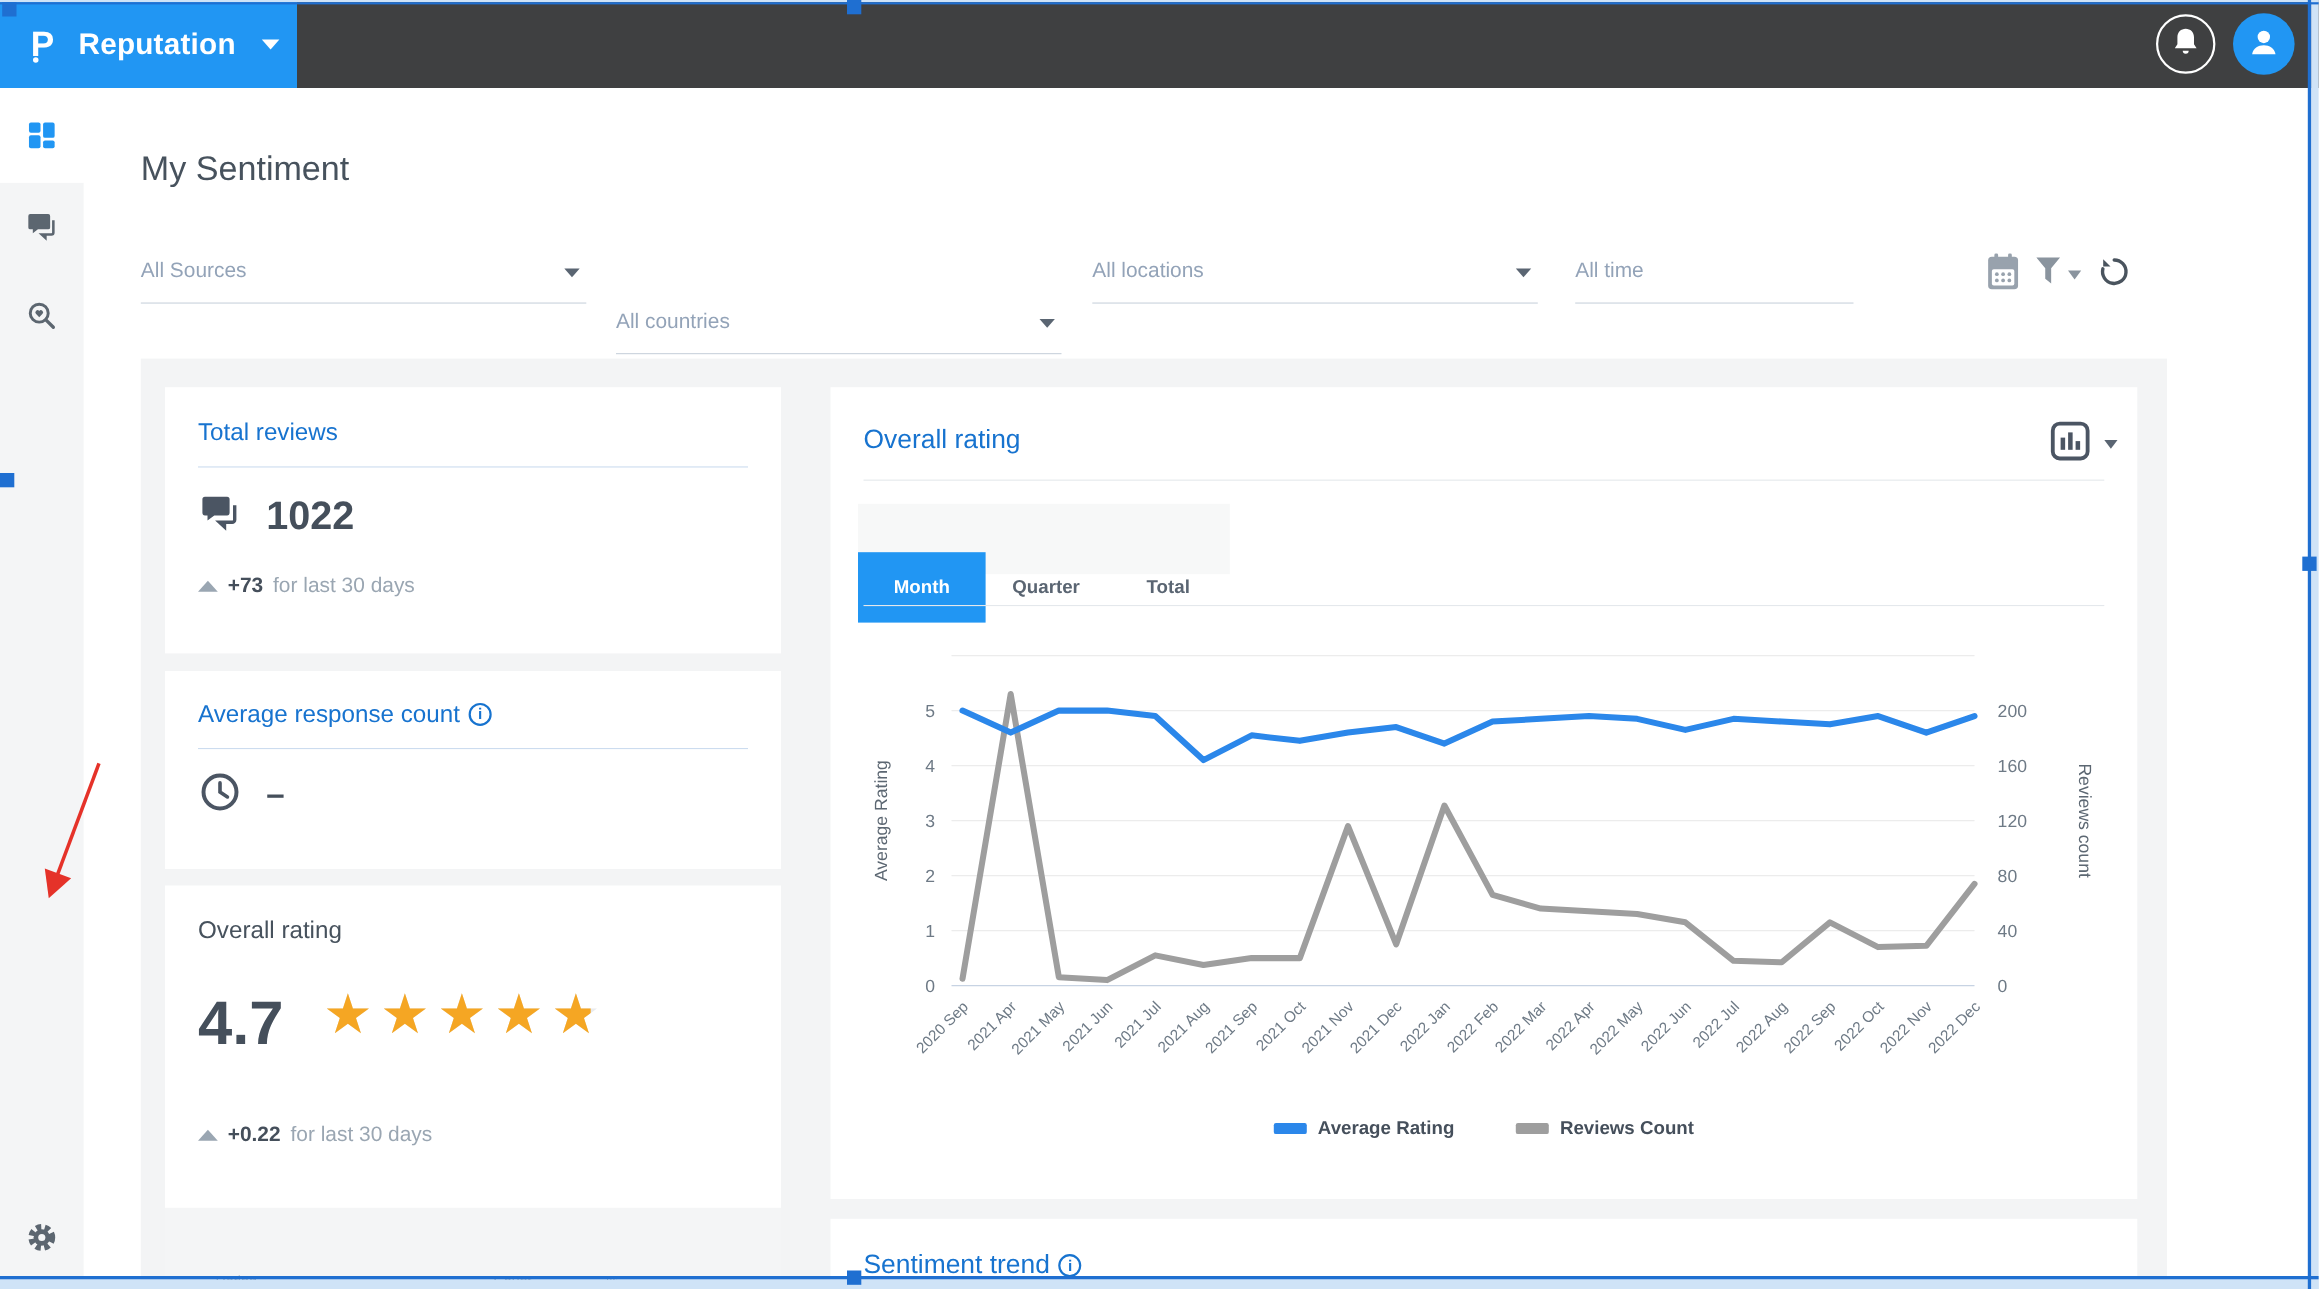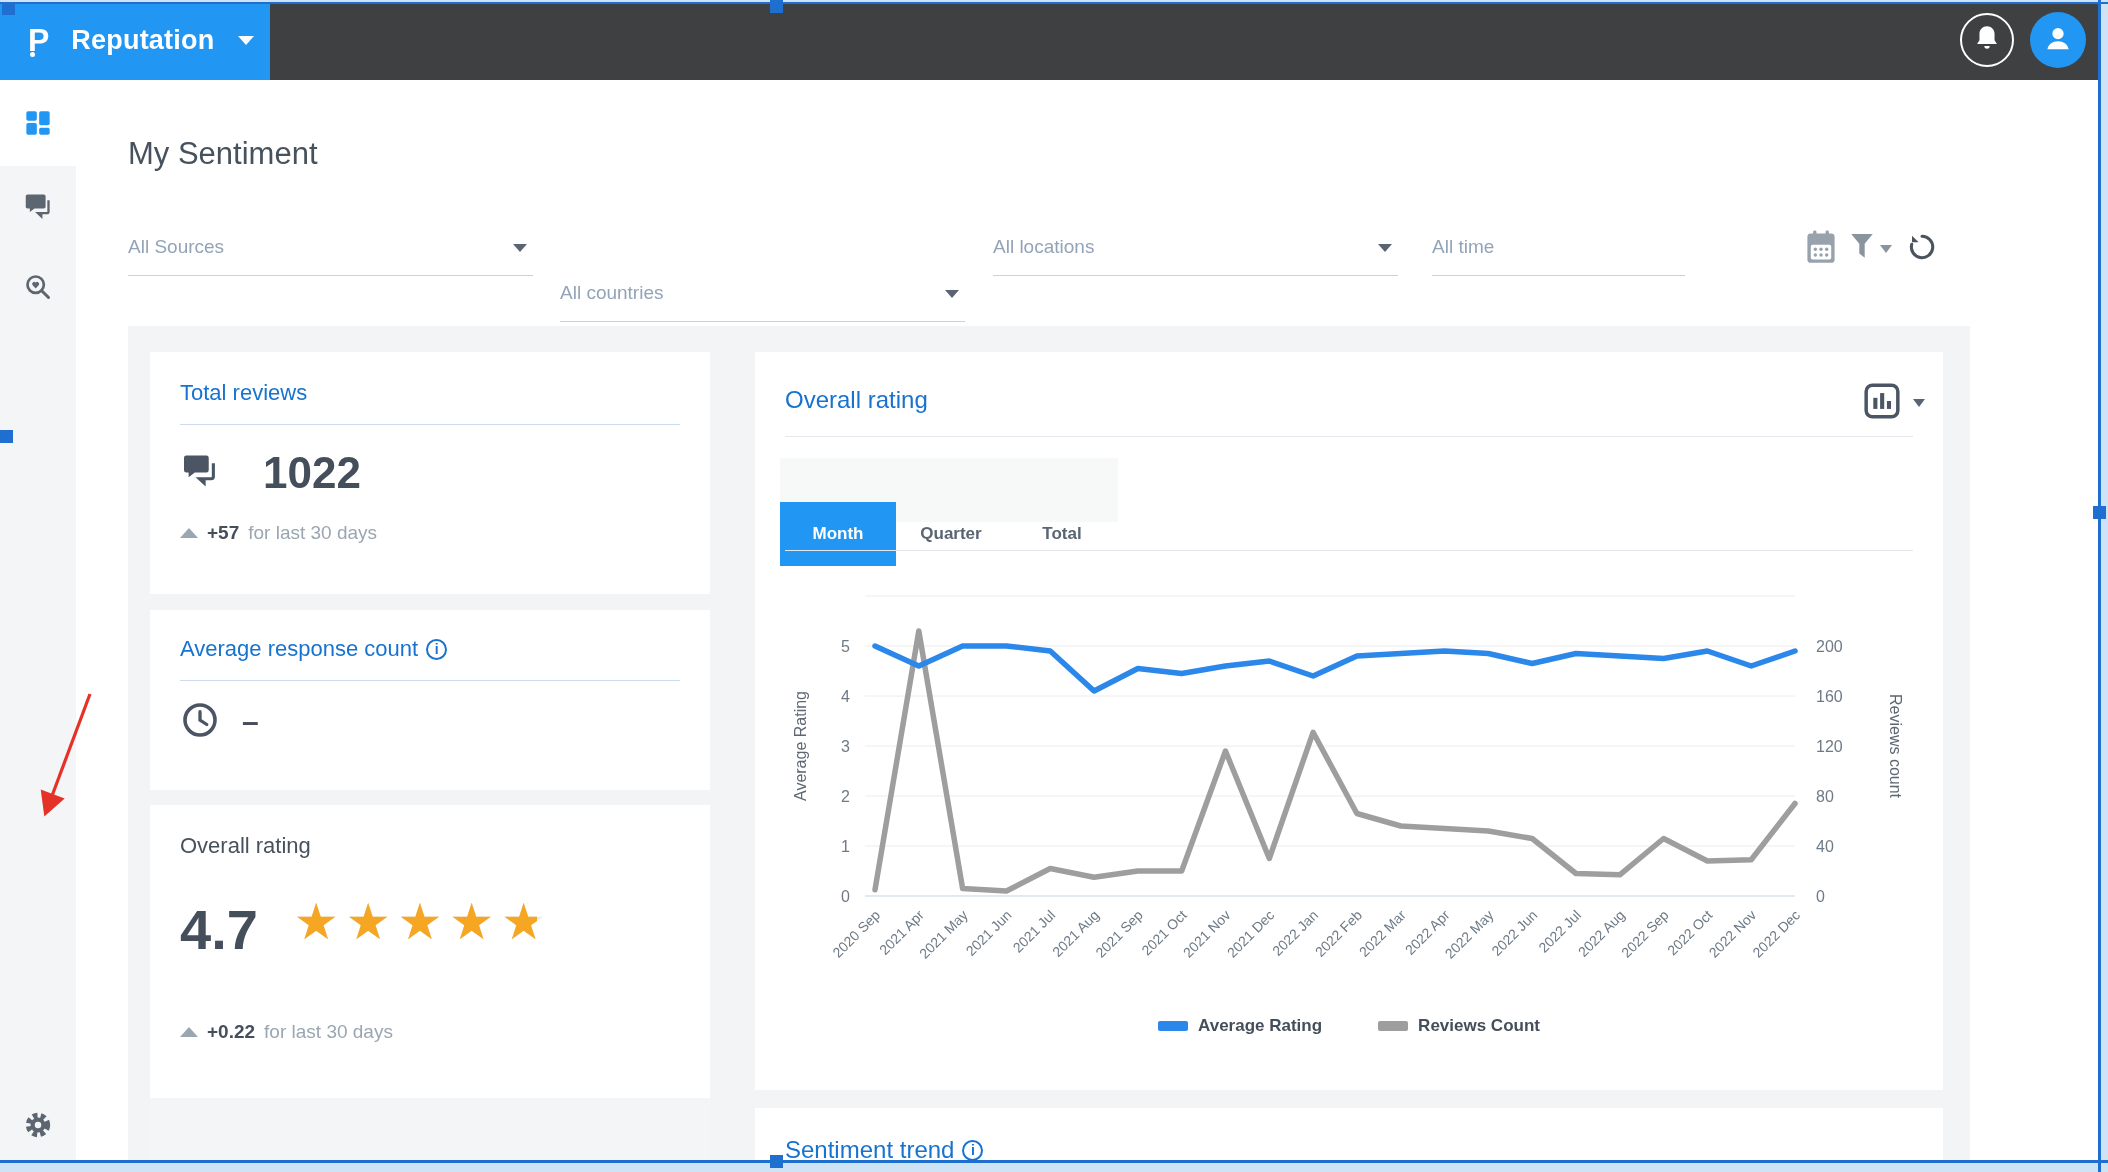--- a/index.html
+++ b/index.html
@@ -33,21 +33,21 @@
               border-right:7px solid transparent; border-top:8px solid #5a6572; }
   .filter-icons { position:absolute; left:1806px; top:230px; display:flex; align-items:center; gap:14px; }
 
   
   .panel { position:absolute; left:128px; top:326px; width:1842px; height:846px; background:#f3f4f5; }
   .card { position:absolute; background:#fff; }
   .card-title { font-size:22px; font-weight:500; color:#1773cf; }
   .card-title.dark { color:#47525d; }
   .hairline-blue { border-bottom:1px solid #ccdcef; }
   .hairline-gray { border-bottom:1px solid #e4e8ec; }
-  .big-num { font-size:44px; font-weight:700; color:#454f5b;margin-left:21px; }
+  .big-num { font-size:36px; font-weight:700; color:#454f5b; }
   .trend { display:flex; align-items:center; gap:9px; font-size:19px; color:#9aa6b2; }
   .tri-up { width:0; height:0; border-left:9px solid transparent; border-right:9px solid transparent;
             border-bottom:10px solid #9aa6b2; }
   .delta { font-weight:700; color:#454f5b; }
 
   .stars { position:relative; display:inline-block; font-size:50px; letter-spacing:7px;
            line-height:1; color:#e9ebee; white-space:nowrap; }
   .stars-fill { position:absolute; left:0; top:0; overflow:hidden; color:#f5a623; white-space:nowrap; }
 
   .table-head { position:absolute; left:0; bottom:0; width:100%; height:74px; background:#f4f5f6;
@@ -213,21 +213,21 @@
       <span>
         <svg width="38" height="34" viewBox="0 0 24 22">
           <path d="M2.5 1h13a1.5 1.5 0 0 1 1.5 1.5v8A1.5 1.5 0 0 1 15.5 12H8l-4 3v-3H2.5A1.5 1.5 0 0 1 1 10.5v-8A1.5 1.5 0 0 1 2.5 1z" fill="#4b5563"></path>
           <path d="M20 6v8.5a1.5 1.5 0 0 1-1.5 1.5H11l3 2.8V16" fill="none" stroke="#4b5563" stroke-width="2"></path>
         </svg>
       </span>
       <span class="big-num">1022</span>
     </div>
     <div class="trend" style="position:absolute; left:30px; top:170px;">
       <span class="tri-up"></span>
-      <span class="delta">+57</span>
+      <span class="delta">+73</span>
       <span>for last 30 days</span>
     </div>
   </div>
 
   <div class="card" style="left:150px; top:610px; width:560px; height:180px;">
     <div style="position:absolute; left:30px; top:26px; display:flex; align-items:center;">
       <span class="card-title">Average response count</span>
       <span class="info-icon">i</span>
     </div>
     <div class="hairline-blue" style="position:absolute; left:30px; top:70px; width:500px;"></div>

